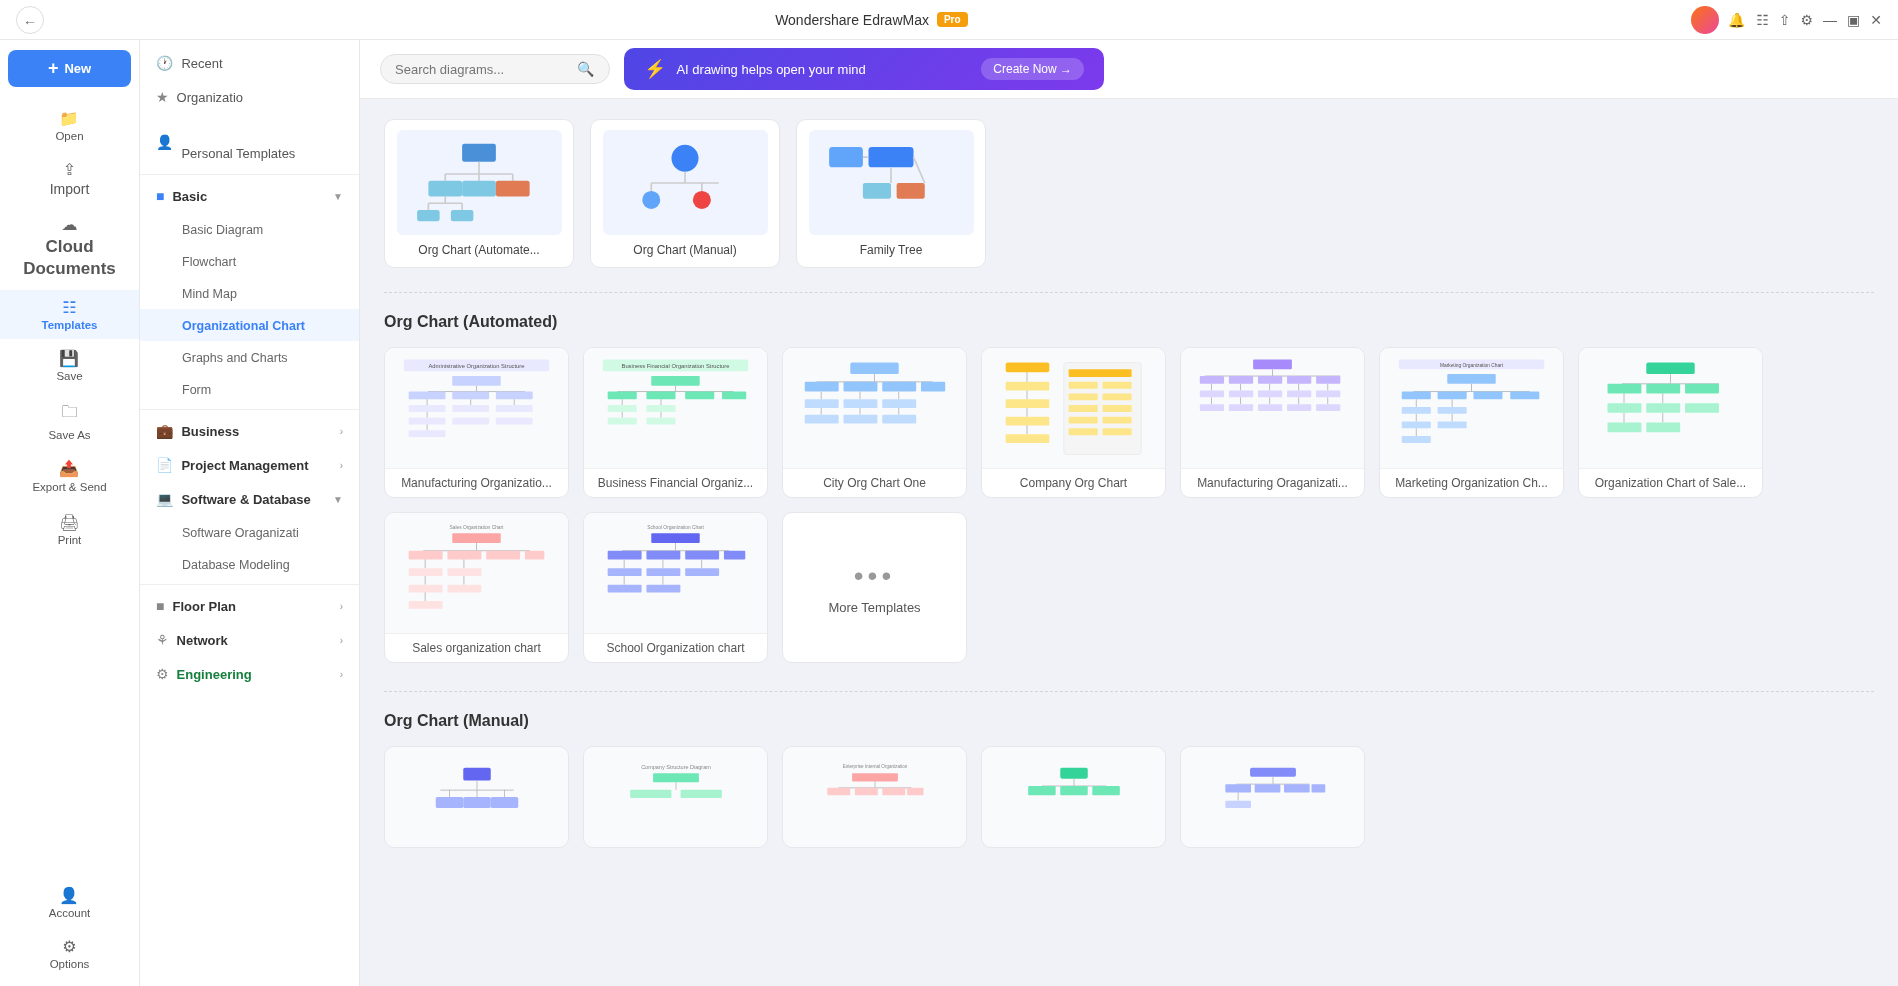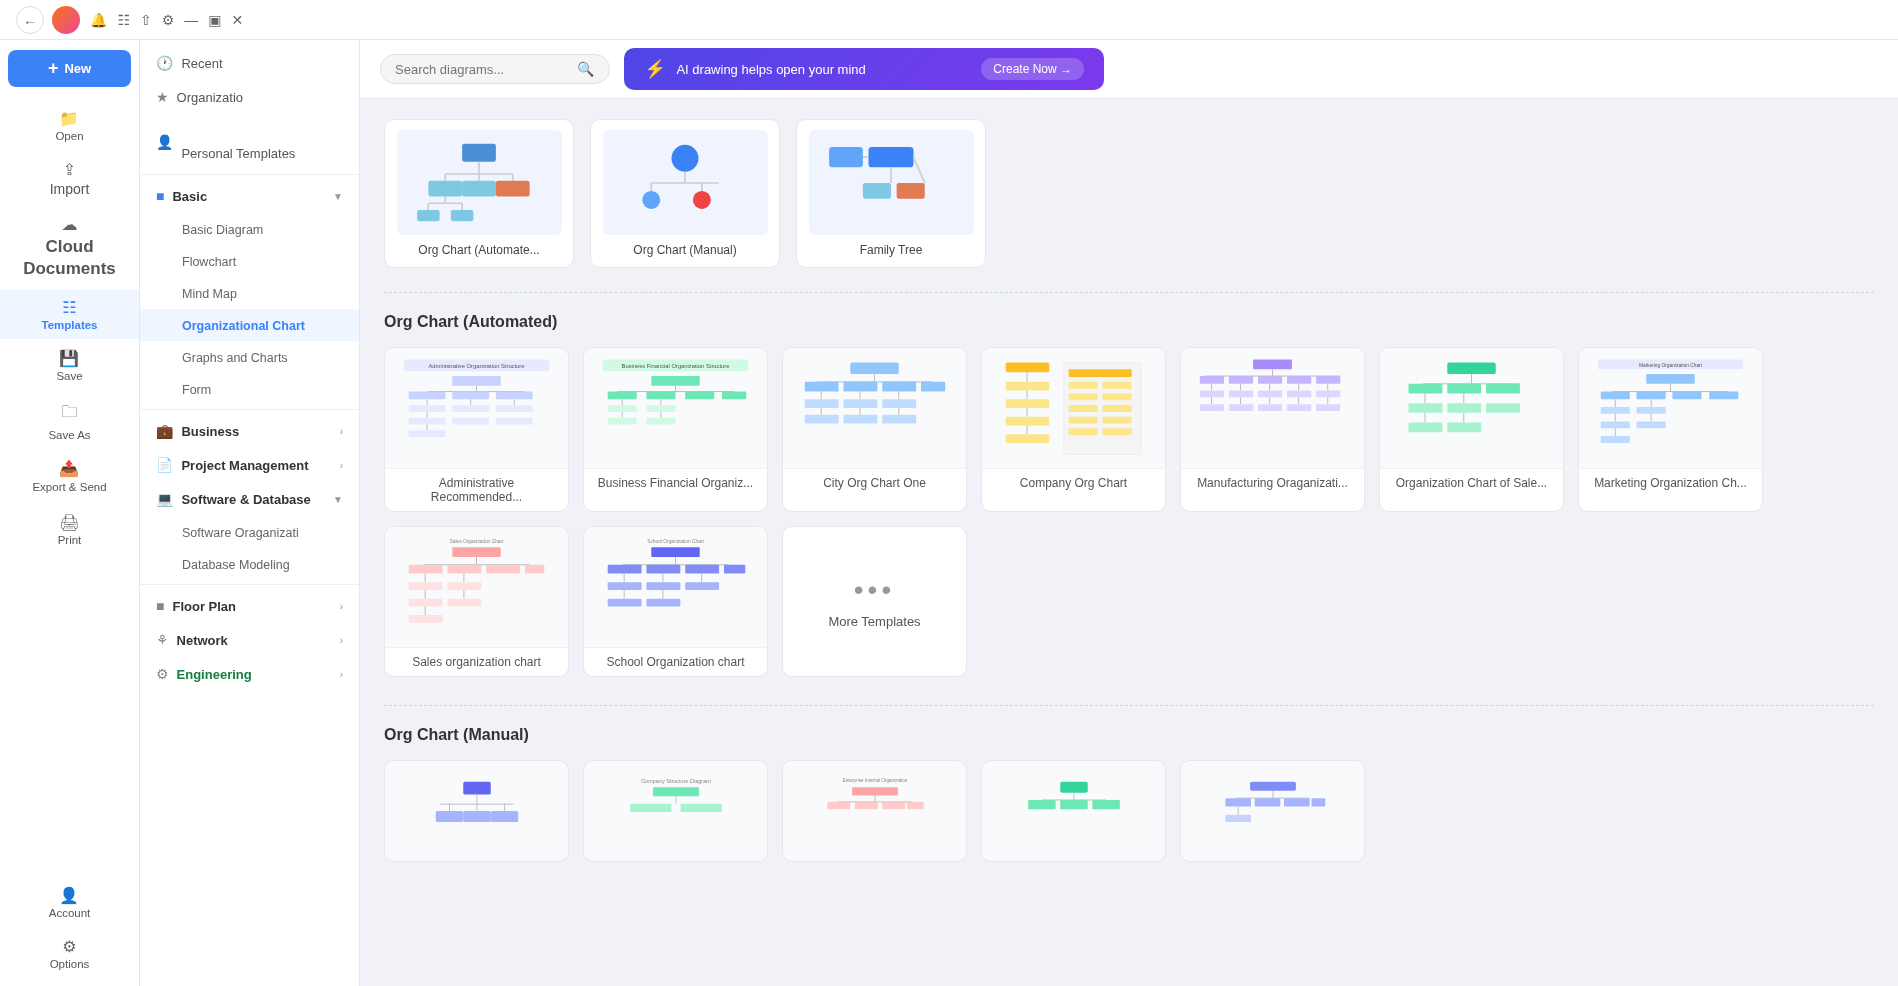--- a/index.html
+++ b/index.html
@@ -7,20 +7,24 @@
   </style>
 </head>
 <body>
 
 <div style="display:flex; width:100%; height:100vh; flex-direction:column; background:#f0f2f8;">
 
   <div style="background:#fff; height:40px; display:flex; align-items:center; padding:0 16px; border-bottom:1px solid #e8e8e8; flex-shrink:0;">
     <div style="display:flex; gap:6px; align-items:center;">
 
       <div style="width:28px; height:28px; border-radius:50%; border:1px solid #ddd; display:flex; align-items:center; justify-content:center; cursor:pointer; font-size:14px; color:#666; margin-right:8px;">←</div>
+    </div>
+    <div style="flex:1; text-align:center; display:flex; align-items:center; justify-content:center; gap:8px;">
+      <span style="font-size:14px; color:#333; font-weight:500;">Wondershare EdrawMax</span>
+      <span style="background:#f59e0b; color:#fff; font-size:10px; font-weight:700; padding:2px 7px; border-radius:4px;">Pro</span>
     </div>
     <div style="display:flex; gap:10px; align-items:center;">
       <div style="width:28px; height:28px; border-radius:50%; background:linear-gradient(135deg,#f97316,#ec4899);"></div>
       <div style="cursor:pointer; font-size:14px; color:#666;">🔔</div>
       <div style="cursor:pointer; font-size:14px; color:#666;">☷</div>
       <div style="cursor:pointer; font-size:14px; color:#666;">⇧</div>
       <div style="cursor:pointer; font-size:14px; color:#666;">⚙</div>
       <div style="cursor:pointer; font-size:14px; color:#666;">—</div>
       <div style="cursor:pointer; font-size:14px; color:#666;">▣</div>
       <div style="cursor:pointer; font-size:14px; color:#666;">✕</div>
@@ -274,21 +278,21 @@
                 <rect x="55" y="52" width="38" height="7" rx="1" fill="#e8e8ff"></rect>
                 <rect x="100" y="52" width="38" height="7" rx="1" fill="#e8e8ff"></rect>
                 <line x1="29" y1="59" x2="29" y2="65" stroke="#bbb" stroke-width="1"></line>
                 <rect x="10" y="65" width="38" height="7" rx="1" fill="#e8e8ff"></rect>
                 <line x1="29" y1="72" x2="29" y2="78" stroke="#bbb" stroke-width="1"></line>
                 <rect x="10" y="78" width="38" height="7" rx="1" fill="#e8e8ff"></rect>
                 <rect x="55" y="65" width="38" height="7" rx="1" fill="#e8e8ff"></rect>
                 <rect x="100" y="65" width="38" height="7" rx="1" fill="#e8e8ff"></rect>
               </svg>
             </div>
-            <div style="font-size:12px; color:#555; padding:7px 8px; text-align:center; border-top:1px solid #f0f0f0;">Administrative Recommended...</div>
+            <div style="font-size:12px; color:#555; padding:7px 8px; text-align:center; border-top:1px solid #f0f0f0;">Manufacturing Organizatio...</div>
           </div>
 
           <div style="background:#fff; border-radius:10px; border:1px solid #e5e7eb; width:185px; cursor:pointer; overflow:hidden;">
             <div style="width:100%; height:120px; background:#f8fafc; display:flex; align-items:center; justify-content:center; overflow:hidden;">
               <svg viewBox="0 0 160 110" width="155" height="110">
                 <rect x="5" y="5" width="150" height="12" rx="2" fill="#d1fae5"></rect>
                 <text x="80" y="14" text-anchor="middle" font-size="6" fill="#555">Business Financial Organization Structure</text>
                 <rect x="55" y="22" width="50" height="10" rx="1" fill="#6ee7b7"></rect>
                 <line x1="80" y1="32" x2="80" y2="38" stroke="#bbb" stroke-width="1"></line>
                 <line x1="20" y1="38" x2="140" y2="38" stroke="#bbb" stroke-width="1"></line>
@@ -397,43 +401,20 @@
                 <line x1="137" y1="44" x2="137" y2="51" stroke="#bbb" stroke-width="1"></line>
                 <rect x="125" y="51" width="25" height="7" rx="1" fill="#ddd6fe"></rect>
               </svg>
             </div>
             <div style="font-size:12px; color:#555; padding:7px 8px; text-align:center; border-top:1px solid #f0f0f0;">Manufacturing Oraganizati...</div>
           </div>
 
           <div style="background:#fff; border-radius:10px; border:1px solid #e5e7eb; width:185px; cursor:pointer; overflow:hidden;">
             <div style="width:100%; height:120px; background:#f8fafc; display:flex; align-items:center; justify-content:center; overflow:hidden;">
               <svg viewBox="0 0 160 110" width="155" height="110">
-                <rect x="55" y="8" width="50" height="12" rx="2" fill="#34d399"></rect>
-                <line x1="80" y1="20" x2="80" y2="30" stroke="#bbb" stroke-width="1"></line>
-                <line x1="30" y1="30" x2="130" y2="30" stroke="#bbb" stroke-width="1"></line>
-                <rect x="15" y="30" width="35" height="10" rx="1" fill="#6ee7b7"></rect>
-                <rect x="55" y="30" width="35" height="10" rx="1" fill="#6ee7b7"></rect>
-                <rect x="95" y="30" width="35" height="10" rx="1" fill="#6ee7b7"></rect>
-                <line x1="32" y1="40" x2="32" y2="50" stroke="#bbb" stroke-width="1"></line>
-                <line x1="72" y1="40" x2="72" y2="50" stroke="#bbb" stroke-width="1"></line>
-                <rect x="15" y="50" width="35" height="10" rx="1" fill="#a7f3d0"></rect>
-                <rect x="55" y="50" width="35" height="10" rx="1" fill="#a7f3d0"></rect>
-                <line x1="32" y1="60" x2="32" y2="70" stroke="#bbb" stroke-width="1"></line>
-                <line x1="72" y1="60" x2="72" y2="70" stroke="#bbb" stroke-width="1"></line>
-                <rect x="15" y="70" width="35" height="10" rx="1" fill="#a7f3d0"></rect>
-                <rect x="55" y="70" width="35" height="10" rx="1" fill="#a7f3d0"></rect>
-                <rect x="95" y="50" width="35" height="10" rx="1" fill="#a7f3d0"></rect>
-              </svg>
-            </div>
-            <div style="font-size:12px; color:#555; padding:7px 8px; text-align:center; border-top:1px solid #f0f0f0;">Organization Chart of Sale...</div>
-          </div>
-
-          <div style="background:#fff; border-radius:10px; border:1px solid #e5e7eb; width:185px; cursor:pointer; overflow:hidden;">
-            <div style="width:100%; height:120px; background:#f8fafc; display:flex; align-items:center; justify-content:center; overflow:hidden;">
-              <svg viewBox="0 0 160 110" width="155" height="110">
                 <rect x="5" y="5" width="150" height="10" rx="2" fill="#e8e8ff"></rect>
                 <text x="80" y="13" text-anchor="middle" font-size="5" fill="#555">Marketing Organization Chart</text>
                 <rect x="55" y="20" width="50" height="10" rx="1" fill="#93c5fd"></rect>
                 <line x1="80" y1="30" x2="80" y2="38" stroke="#bbb" stroke-width="1"></line>
                 <line x1="20" y1="38" x2="140" y2="38" stroke="#bbb" stroke-width="1"></line>
                 <rect x="8" y="38" width="30" height="8" rx="1" fill="#93c5fd"></rect>
                 <rect x="45" y="38" width="30" height="8" rx="1" fill="#93c5fd"></rect>
                 <rect x="82" y="38" width="30" height="8" rx="1" fill="#93c5fd"></rect>
                 <rect x="120" y="38" width="30" height="8" rx="1" fill="#93c5fd"></rect>
                 <line x1="23" y1="46" x2="23" y2="54" stroke="#bbb" stroke-width="1"></line>
@@ -447,20 +428,43 @@
                 <line x1="23" y1="76" x2="23" y2="84" stroke="#bbb" stroke-width="1"></line>
                 <rect x="8" y="84" width="30" height="7" rx="1" fill="#bfdbfe"></rect>
               </svg>
             </div>
             <div style="font-size:12px; color:#555; padding:7px 8px; text-align:center; border-top:1px solid #f0f0f0;">Marketing Organization Ch...</div>
           </div>
 
           <div style="background:#fff; border-radius:10px; border:1px solid #e5e7eb; width:185px; cursor:pointer; overflow:hidden;">
             <div style="width:100%; height:120px; background:#f8fafc; display:flex; align-items:center; justify-content:center; overflow:hidden;">
               <svg viewBox="0 0 160 110" width="155" height="110">
+                <rect x="55" y="8" width="50" height="12" rx="2" fill="#34d399"></rect>
+                <line x1="80" y1="20" x2="80" y2="30" stroke="#bbb" stroke-width="1"></line>
+                <line x1="30" y1="30" x2="130" y2="30" stroke="#bbb" stroke-width="1"></line>
+                <rect x="15" y="30" width="35" height="10" rx="1" fill="#6ee7b7"></rect>
+                <rect x="55" y="30" width="35" height="10" rx="1" fill="#6ee7b7"></rect>
+                <rect x="95" y="30" width="35" height="10" rx="1" fill="#6ee7b7"></rect>
+                <line x1="32" y1="40" x2="32" y2="50" stroke="#bbb" stroke-width="1"></line>
+                <line x1="72" y1="40" x2="72" y2="50" stroke="#bbb" stroke-width="1"></line>
+                <rect x="15" y="50" width="35" height="10" rx="1" fill="#a7f3d0"></rect>
+                <rect x="55" y="50" width="35" height="10" rx="1" fill="#a7f3d0"></rect>
+                <line x1="32" y1="60" x2="32" y2="70" stroke="#bbb" stroke-width="1"></line>
+                <line x1="72" y1="60" x2="72" y2="70" stroke="#bbb" stroke-width="1"></line>
+                <rect x="15" y="70" width="35" height="10" rx="1" fill="#a7f3d0"></rect>
+                <rect x="55" y="70" width="35" height="10" rx="1" fill="#a7f3d0"></rect>
+                <rect x="95" y="50" width="35" height="10" rx="1" fill="#a7f3d0"></rect>
+              </svg>
+            </div>
+            <div style="font-size:12px; color:#555; padding:7px 8px; text-align:center; border-top:1px solid #f0f0f0;">Organization Chart of Sale...</div>
+          </div>
+
+          <div style="background:#fff; border-radius:10px; border:1px solid #e5e7eb; width:185px; cursor:pointer; overflow:hidden;">
+            <div style="width:100%; height:120px; background:#f8fafc; display:flex; align-items:center; justify-content:center; overflow:hidden;">
+              <svg viewBox="0 0 160 110" width="155" height="110">
                 <text x="80" y="10" text-anchor="middle" font-size="5" fill="#888">Sales Organization Chart</text>
                 <rect x="55" y="14" width="50" height="10" rx="1" fill="#fca5a5"></rect>
                 <line x1="80" y1="24" x2="80" y2="32" stroke="#bbb" stroke-width="1"></line>
                 <line x1="25" y1="32" x2="135" y2="32" stroke="#bbb" stroke-width="1"></line>
                 <rect x="10" y="32" width="35" height="9" rx="1" fill="#fecaca"></rect>
                 <rect x="50" y="32" width="35" height="9" rx="1" fill="#fecaca"></rect>
                 <rect x="90" y="32" width="35" height="9" rx="1" fill="#fecaca"></rect>
                 <rect x="130" y="32" width="20" height="9" rx="1" fill="#fecaca"></rect>
                 <line x1="27" y1="41" x2="27" y2="50" stroke="#bbb" stroke-width="1"></line>
                 <rect x="10" y="50" width="35" height="8" rx="1" fill="#fee2e2"></rect>

